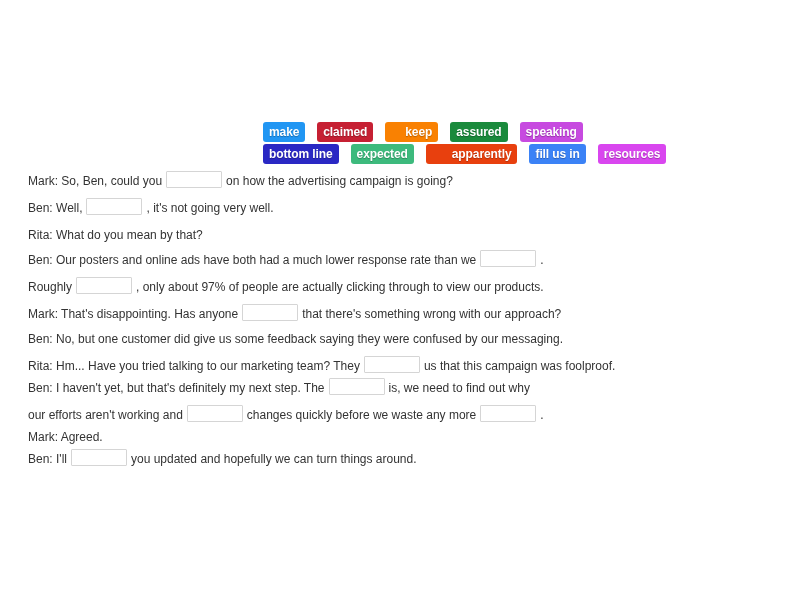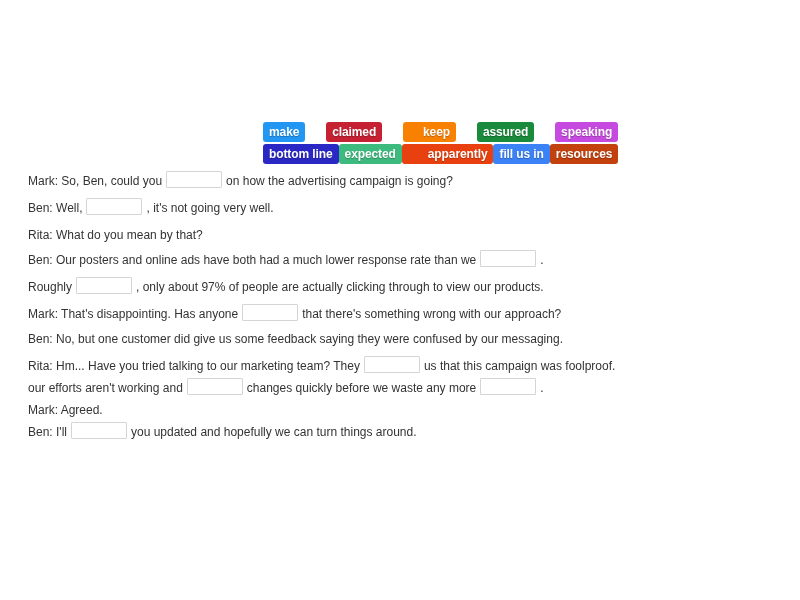--- a/index.html
+++ b/index.html
@@ -20,22 +20,21 @@
   #word-bank {
     position: absolute;
     left: 263px;
     top: 122px;
     display: flex;
     flex-direction: column;
     gap: 2px;
   }
   .bank-row {
     display: flex;
-    gap: 0;
-    justify-content: space-between;
+    gap: 12px;
   }
   .tile {
     height: 20px;
     line-height: 20px;
     padding: 0 6px;
     border-radius: 3px;
     color: #ffffff;
     font-size: 12px;
     font-weight: bold;
     text-align: center;
@@ -89,29 +88,30 @@
       <div class="tile" style="background: rgb(198, 32, 51);">claimed</div>
       <div class="tile" style="background: rgb(249, 129, 2); padding-left: 20px;">keep</div>
       <div class="tile" style="background: rgb(26, 138, 60);">assured</div>
       <div class="tile" style="background: rgb(199, 74, 224);">speaking</div>
     </div>
     <div class="bank-row">
       <div class="tile" style="background: rgb(42, 40, 196);">bottom line</div>
       <div class="tile" style="background: rgb(61, 186, 125);">expected</div>
       <div class="tile" style="background: rgb(232, 64, 14); padding-left: 26px;">apparently</div>
       <div class="tile" style="background: #3b82f6;">fill us in</div>
-      <div class="tile" style="background: #c2410c;">resources</div>
+      <div class="tile" style="background: #d946ef;">resources</div>
     </div>
   </div>
 
 <div id="dialogue">
     <div class="line sp-lg"><span class="txt">Mark: So, Ben, could you</span><span class="blank"></span><span class="txt">on how the advertising campaign is going?</span></div>
     <div class="line sp-lg"><span class="txt">Ben: Well,</span><span class="blank"></span><span class="txt">, it's not going very well.</span></div>
     <div class="line sp-md"><span class="txt">Rita: What do you mean by that?</span></div>
     <div class="line sp-lg"><span class="txt">Ben: Our posters and online ads have both had a much lower response rate than we</span><span class="blank"></span><span class="txt">.</span></div>
     <div class="line sp-lg"><span class="txt">Roughly</span><span class="blank"></span><span class="txt">, only about 97% of people are actually clicking through to view our products.</span></div>
     <div class="line sp-md"><span class="txt">Mark: That's disappointing. Has anyone</span><span class="blank"></span><span class="txt">that there's something wrong with our approach?</span></div>
     <div class="line sp-lg"><span class="txt">Ben: No, but one customer did give us some feedback saying they were confused by our messaging.</span></div>
     <div class="line sp-sm"><span class="txt">Rita: Hm... Have you tried talking to our marketing team? They</span><span class="blank"></span><span class="txt">us that this campaign was foolproof.</span></div>
+    <div class="line sp-lg"><span class="txt">Ben: I haven't yet, but that's definitely my next step. The</span><span class="blank"></span><span class="txt">is, we need to find out why</span></div>
     <div class="line sp-sm"><span class="txt">our efforts aren't working and</span><span class="blank"></span><span class="txt">changes quickly before we waste any more</span><span class="blank"></span><span class="txt">.</span></div>
     <div class="line sp-sm"><span class="txt">Mark: Agreed.</span></div>
     <div class="line sp-sm"><span class="txt">Ben: I'll</span><span class="blank"></span><span class="txt">you updated and hopefully we can turn things around.</span></div>
   </div>
 
 </body></html>

